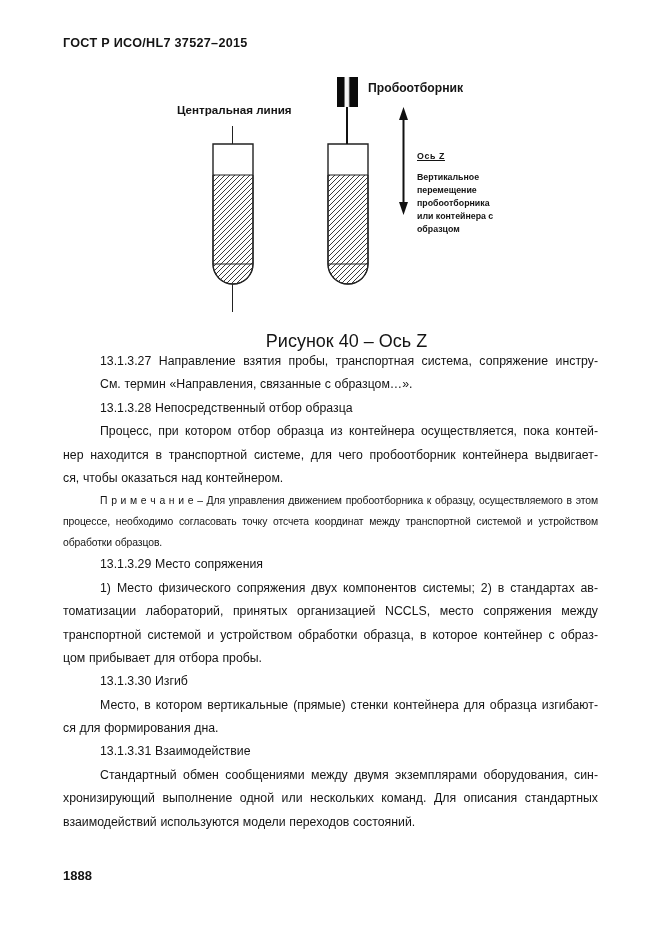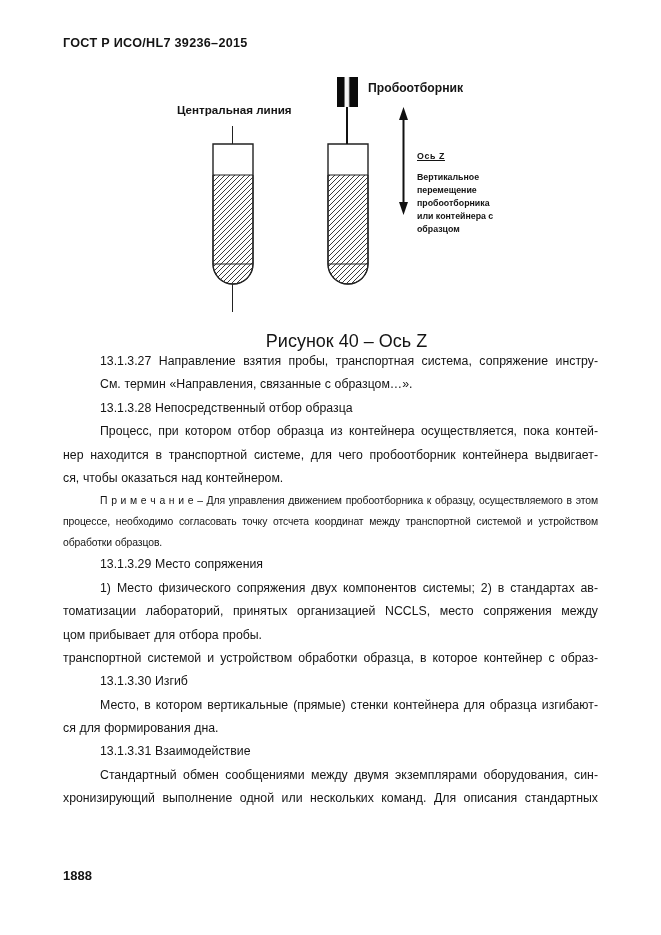--- a/index.html
+++ b/index.html
@@ -46,21 +46,21 @@
   .ln.jf  { text-align:justify; text-align-last:justify; }
   .ln.ind { text-indent:37px; }
   .ln.h7  { padding-left:7px; }
   .pagenum { position:absolute; left:63px; top:868px; font-size:13px; font-weight:bold; }
 </style>
 </head>
 <body>
 
 <div class="page">
 
-  <div class="hdr">ГОСТ Р ИСО/HL7 39236–2015</div>
+  <div class="hdr">ГОСТ Р ИСО/HL7 37527–2015</div>
 
   <div class="fig">
 
     <div class="fig-lbl center-line-lbl">Центральная линия</div>
 
     <div class="vline"></div>
 
     <svg class="tube tube-left" width="42" height="142">
       <defs>
         <pattern id="hL" width="5" height="5" patternUnits="userSpaceOnUse">
@@ -105,25 +105,26 @@
     <div class="ln ind">13.1.3.28 Непосредственный отбор образца</div>
     <div class="ln ind jf">Процесс, при котором отбор образца из контейнера осуществляется, пока контей-</div>
     <div class="ln jf">нер находится в транспортной системе, для чего пробоотборник контейнера выдвигает-</div>
     <div class="ln">ся, чтобы оказаться над контейнером.</div>
     <div class="ln nl ind jf">П р и м е ч а н и е  –  Для управления движением пробоотборника к образцу, осуществляемого в этом</div>
     <div class="ln nl jf">процессе, необходимо согласовать точку отсчета координат между транспортной системой и устройством</div>
     <div class="ln nl">обработки образцов.</div>
     <div class="ln ind">13.1.3.29 Место сопряжения</div>
     <div class="ln ind jf">1) Место физического сопряжения двух компонентов системы; 2) в стандартах ав-</div>
     <div class="ln jf">томатизации лабораторий, принятых организацией NCCLS, место сопряжения между</div>
+    <div class="ln jf">транспортной системой и устройством обработки образца, в которое контейнер с образ-</div>
     <div class="ln">цом прибывает для отбора пробы.</div>
-    <div class="ln jf">транспортной системой и устройством обработки образца, в которое контейнер с образ-</div>
     <div class="ln ind">13.1.3.30 Изгиб</div>
     <div class="ln ind jf">Место, в котором вертикальные (прямые) стенки контейнера для образца изгибают-</div>
     <div class="ln">ся для формирования дна.</div>
     <div class="ln ind">13.1.3.31 Взаимодействие</div>
     <div class="ln ind jf">Стандартный обмен сообщениями между двумя экземплярами оборудования, син-</div>
     <div class="ln jf">хронизирующий выполнение одной или нескольких команд. Для описания стандартных</div>
+    <div class="ln">взаимодействий используются модели переходов состояний.</div>
   </div>
 
   <div class="pagenum">1888</div>
 
 </div>
 
 </body></html>

